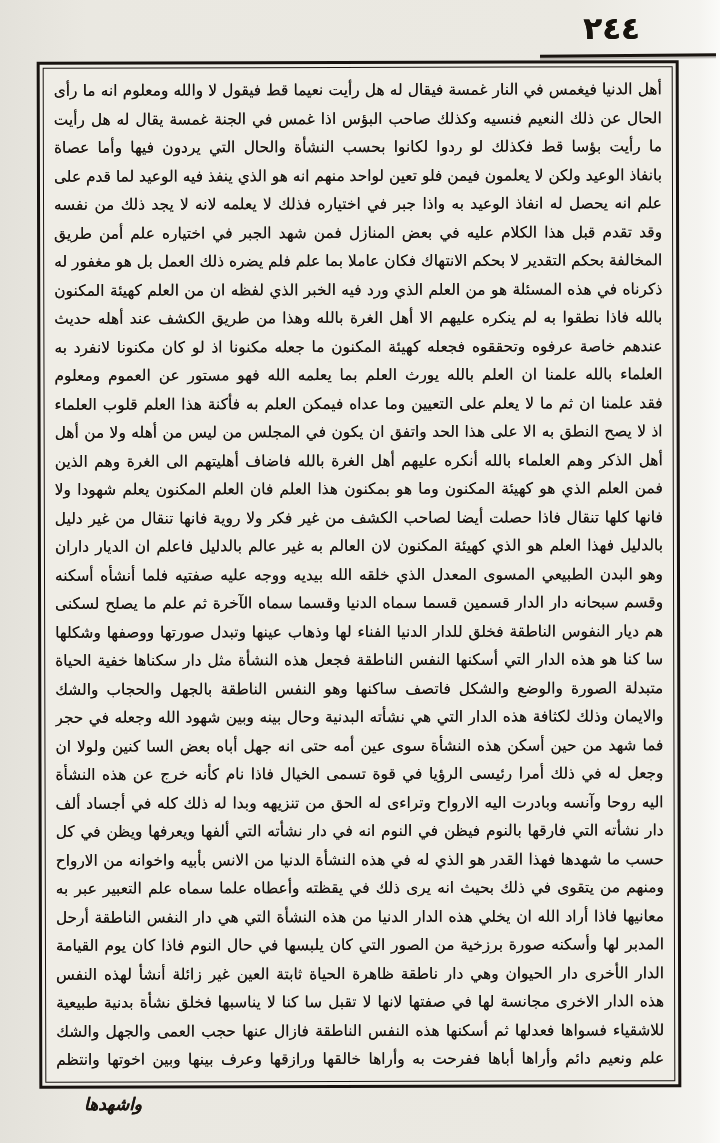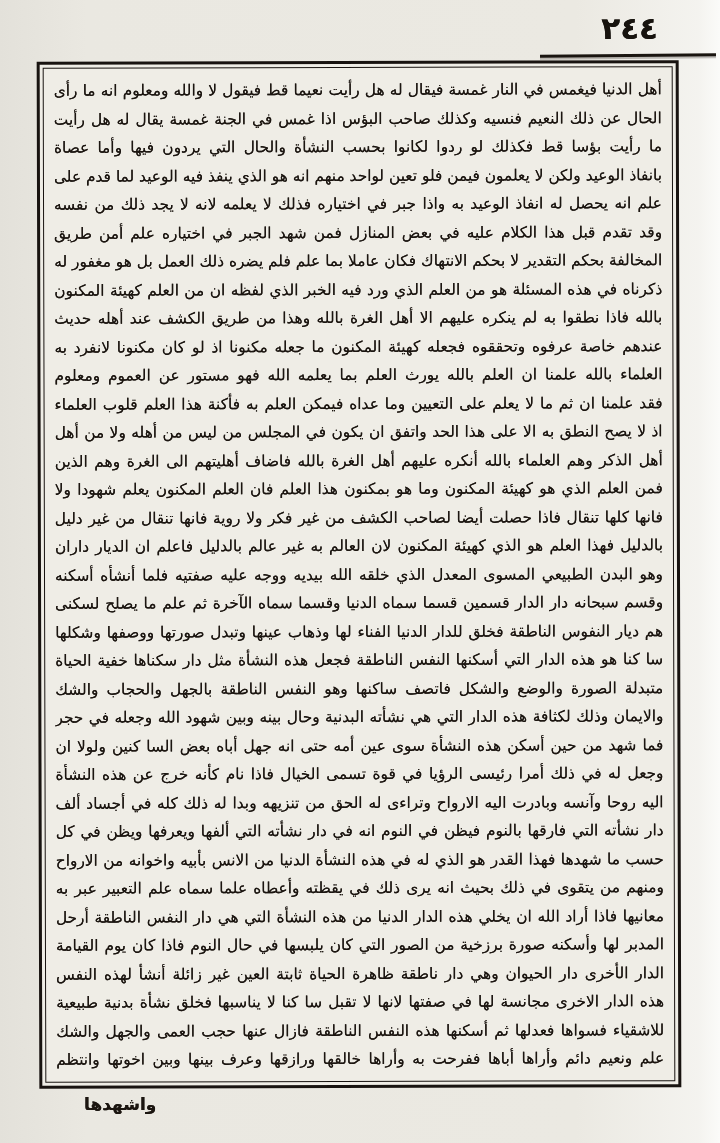--- a/index.html
+++ b/index.html
@@ -2,21 +2,21 @@
 <html lang="ar"><head>
 <meta charset="utf-8">
 <style>
   html,body{margin:0;padding:0;}
   body{
     width:720px;height:1143px;position:relative;overflow:hidden;
     background:linear-gradient(90deg,#e3e1da 0%,#eae8e1 12%,#ebe9e2 80%,#f4f3ef 97%,#fbfbf9 100%);
     font-family:"DejaVu Sans",sans-serif;
   }
   .page-number{
-    position:absolute;top:10px;right:62px;
+    position:absolute;top:10px;right:80px;
     font-size:31px;font-weight:bold;color:#17130e;
     letter-spacing:3px;direction:rtl;
     text-shadow:0 0 0.6px #17130e;
   }
   .folio-rule{
     position:absolute;top:54px;left:540px;width:176px;height:3px;
     background:#1a1510;transform:rotate(-0.5deg);
     box-shadow:0 2px 0 rgba(26,21,16,0.25);
   }
   .frame{
@@ -36,20 +36,21 @@
   .line{
     height:28.5px;line-height:28.5px;overflow:hidden;
     font-size:15.4px;letter-spacing:-0.1px;
     text-align:justify;text-align-last:justify;
     white-space:normal;
   }
   .catchword{
     position:absolute;top:1094px;left:84px;
     direction:rtl;font-size:17px;font-weight:bold;color:#1b1510;
     text-shadow:0 0 0.5px rgba(27,21,16,0.85);
+    font-style:italic;
   }
 </style>
 </head>
 <body>
 
 <div class="page-number">٢٤٤</div>
 <div class="folio-rule"></div>
 
 <div class="frame">
   <div class="frame-inner">

